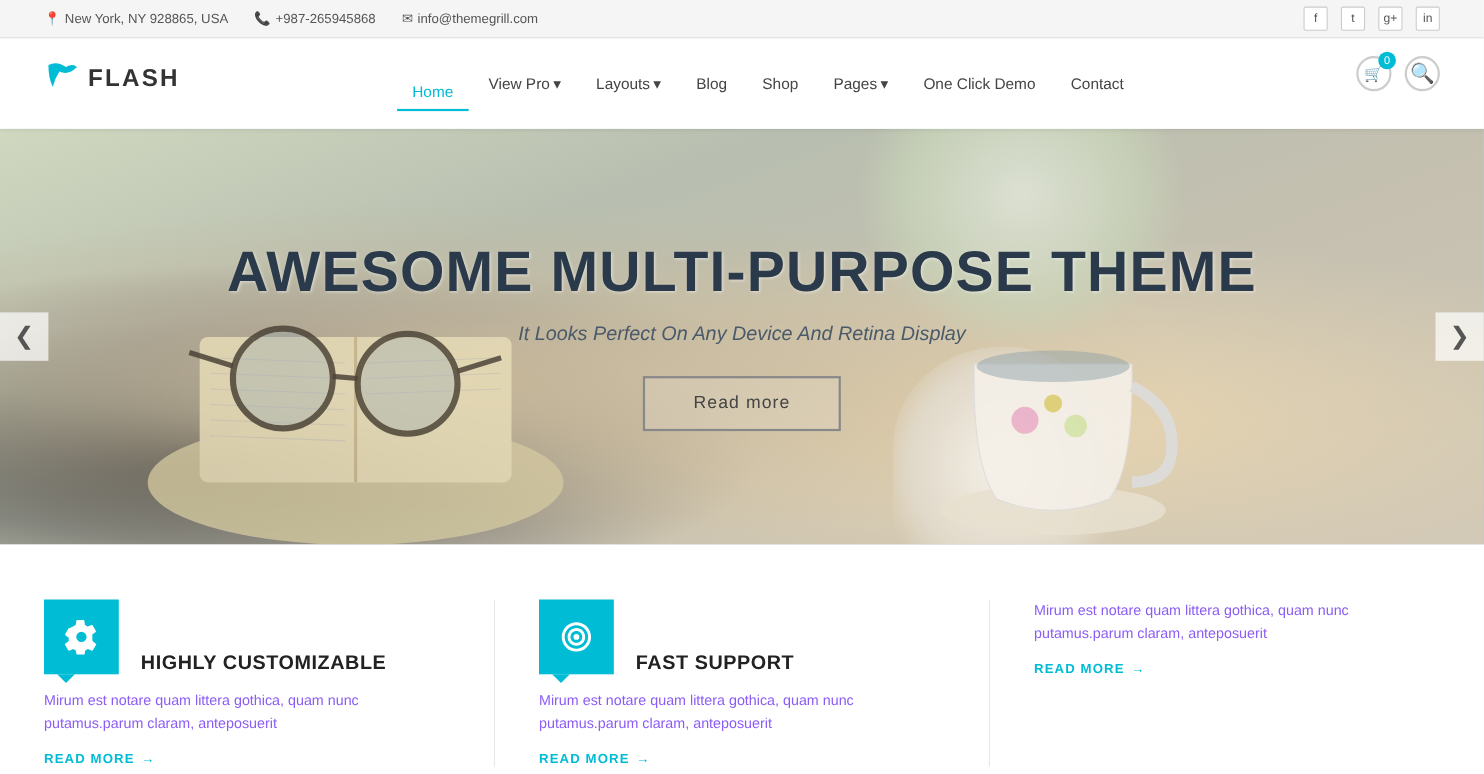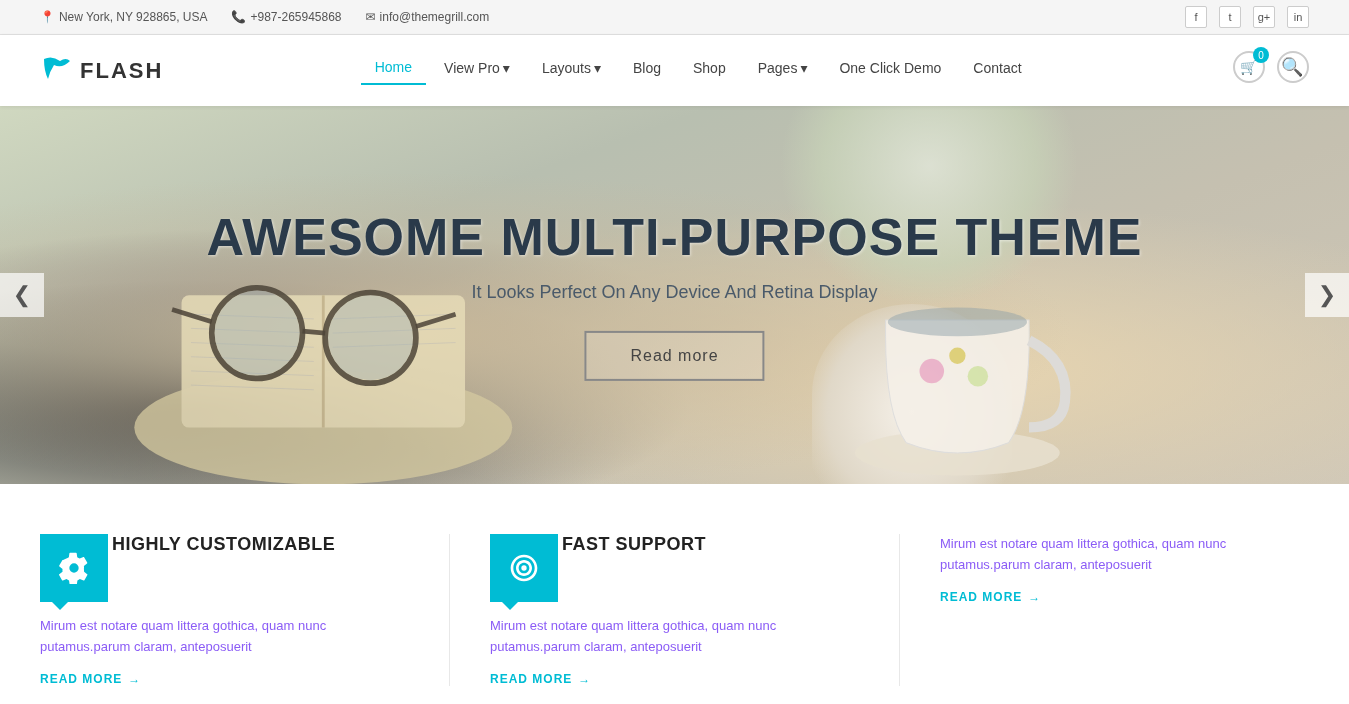--- a/index.html
+++ b/index.html
@@ -41,21 +41,21 @@
     .logo-text { font-size: 22px; font-weight: 700; color: #333; letter-spacing: 2px; }
     .nav { display: flex; align-items: center; gap: 4px; }
     .nav-item {
       padding: 8px 14px;
       font-size: 14px;
       color: #444;
       cursor: pointer;
       text-decoration: none;
       display: flex; align-items: center; gap: 3px;
     }
-    .nav-item.active { color: #00bcd4; border-bottom: 2px solid #00bcd4; }
+    .nav-item.active { color: #00bcd4; border-bottom: 2px solid #00bcd4; margin-top: 16px; }
     .nav-actions { display: flex; align-items: center; gap: 12px; }
     .cart-icon {
       position: relative; cursor: pointer;
       width: 32px; height: 32px;
       border: 2px solid #ccc; border-radius: 50%;
       display: flex; align-items: center; justify-content: center;
       font-size: 14px; color: #555;
     }
     .cart-badge {
       position: absolute; top: -6px; right: -6px;
@@ -120,20 +120,21 @@
       font-weight: 900;
       color: #2a3a4a;
       text-shadow: 1px 1px 3px rgba(255,255,255,0.5);
       letter-spacing: 1px;
       line-height: 1.1;
       margin-bottom: 16px;
     }
     .hero-subtitle {
       font-size: 18px;
       color: #4a5a6a;
+      font-style: italic;
       margin-bottom: 28px;
     }
     .hero-btn {
       display: inline-block;
       padding: 14px 44px;
       border: 2px solid #888;
       color: #444;
       background: rgba(255,255,255,0.15);
       font-size: 16px;
       cursor: pointer;
@@ -154,21 +155,21 @@
     .slider-arrow.right { right: 0; }
 
     
     .features {
       display: flex;
       padding: 50px 40px 30px;
       gap: 40px;
       background: #fff;
     }
     .feature-item { flex: 1; display: flex; flex-direction: column; gap: 14px; }
-    .feature-header { display: flex; align-items: flex-start; gap: 4px; }
+    .feature-header { display: flex; align-items: flex-end; gap: 20px; }
     .feature-icon-box {
       width: 68px; height: 68px; min-width: 68px;
       background: #00bcd4;
       display: flex; align-items: center; justify-content: center;
       position: relative;
     }
     .feature-icon-box::after {
       content: '';
       position: absolute; bottom: -8px; left: 12px;
       border-left: 8px solid transparent;

